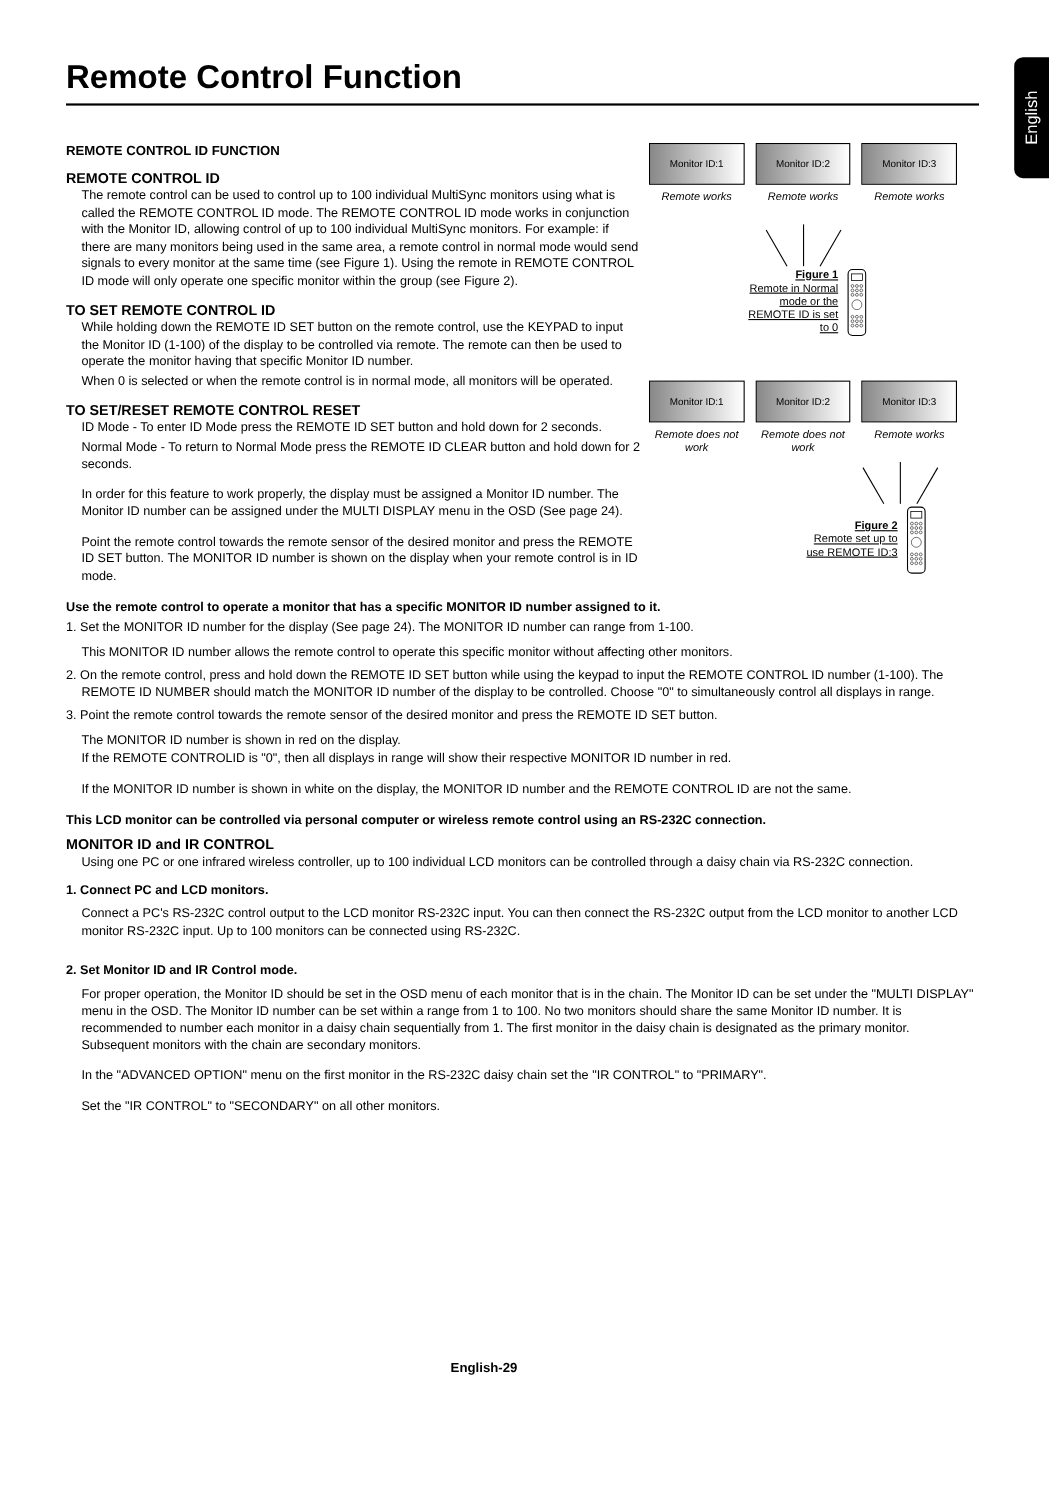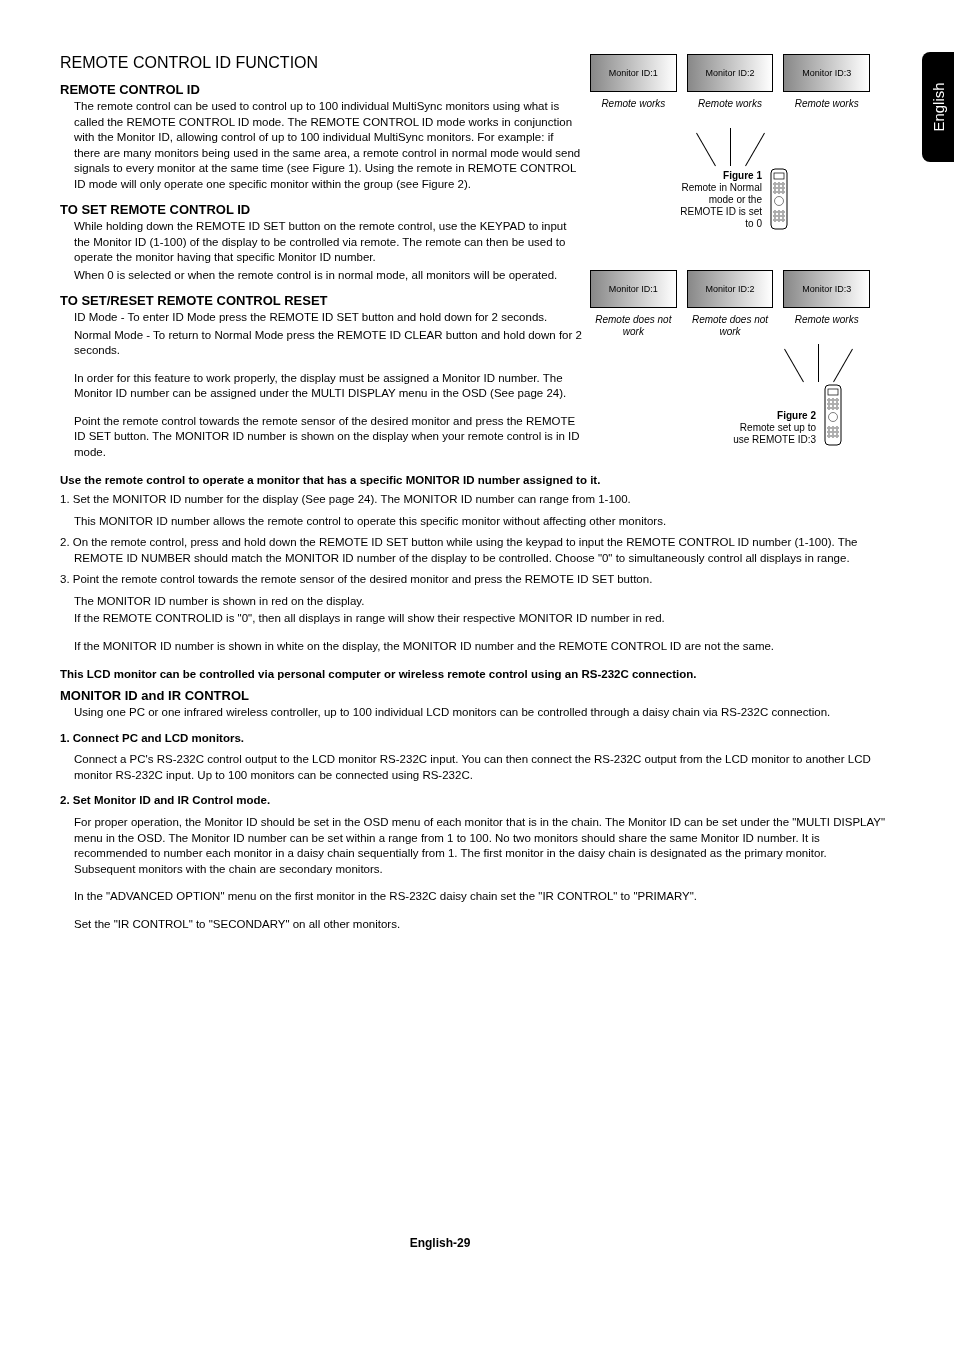--- a/index.html
+++ b/index.html
@@ -20,22 +20,22 @@
     width: 830px;
   }
   .main-title {
     font-size: 30px;
     font-weight: bold;
     border-bottom: 2px solid #000;
     padding-bottom: 6px;
     margin: 0 0 34px 0;
   }
   .section-title {
-    font-size: 16px;
-    font-weight: normal;
+    font-size: 12px;
+    font-weight: bold;
     margin: 0 0 10px 0;
   }
   .sub-block-title {
     font-size: 13px;
     font-weight: bold;
     margin: 10px 0 2px 0;
   }
   .body-p {
     font-size: 11.5px;
     line-height: 1.35;
@@ -138,41 +138,43 @@
   }
   .arrow {
     width: 1px;
     background: #000;
     position: relative;
   }
   .arrow.l { transform: rotate(-30deg); transform-origin: bottom center; }
   .arrow.r { transform: rotate(30deg); transform-origin: bottom center; }
   .fig-caption-row {
     display: flex;
-    align-items: flex-end;
+    align-items: center;
     justify-content: center;
     gap: 8px;
+    text-decoration: underline;
   }
   .fig-caption {
     font-size: 10px;
     line-height: 1.2;
     text-align: right;
     width: 90px;
   }
   .fig-caption b { font-weight: bold; }
   .remote-svg { flex: 0 0 auto; }
 </style>
 </head>
 <body>
 
 <div class="side-tab">
   <span>English</span>
 </div>
 
 <div class="page">
+  <h1 class="main-title">Remote Control Function</h1>
 
   <div style="position:relative;">
 
     <div class="figures">
 
       <div class="fig-group">
         <div class="monitors">
           <div class="mon-col">
               <div class="monitor">Monitor ID:1</div>
               <div class="mon-label">Remote works</div>
@@ -305,21 +307,21 @@
     <p class="num-item-cont" style="margin-top:12px;">If the MONITOR ID number is shown in white on the display, the MONITOR ID number and the REMOTE CONTROL ID are not the same.</p>
 
     <div class="bold-line">This LCD monitor can be controlled via personal computer or wireless remote control using an RS-232C connection.</div>
 
     <div class="sub-block-title" style="margin-top:8px;">MONITOR ID and IR CONTROL</div>
     <p class="body-p">Using one PC or one infrared wireless controller, up to 100 individual LCD monitors can be controlled through a daisy chain via RS-232C connection.</p>
 
     <p class="body-p-noindent" style="font-weight:bold; margin-top:10px;">1. Connect PC and LCD monitors.</p>
     <p class="body-p">Connect a PC's RS-232C control output to the LCD monitor RS-232C input. You can then connect the RS-232C output from the LCD monitor to another LCD monitor RS-232C input. Up to 100 monitors can be connected using RS-232C.</p>
 
-    <p class="body-p-noindent" style="font-weight:bold; margin-top:10px;">2. Set Monitor ID and IR Control mode.</p>
+    <p class="body-p-noindent" style="font-weight:bold; margin-top:20px;">2. Set Monitor ID and IR Control mode.</p>
     <p class="body-p">For proper operation, the Monitor ID should be set in the OSD menu of each monitor that is in the chain. The Monitor ID can be set under the "MULTI DISPLAY" menu in the OSD. The Monitor ID number can be set within a range from 1 to 100. No two monitors should share the same Monitor ID number. It is recommended to number each monitor in a daisy chain sequentially from 1. The first monitor in the daisy chain is designated as the primary monitor. Subsequent monitors with the chain are secondary monitors.</p>
     <p class="body-p" style="margin-top:12px;">In the "ADVANCED OPTION" menu on the first monitor in the RS-232C daisy chain set the "IR CONTROL" to "PRIMARY".</p>
     <p class="body-p" style="margin-top:12px;">Set the "IR CONTROL" to "SECONDARY" on all other monitors.</p>
 
   </div>
 </div>
 
 <div class="page-footer">English-29</div>
 
 </body></html>

